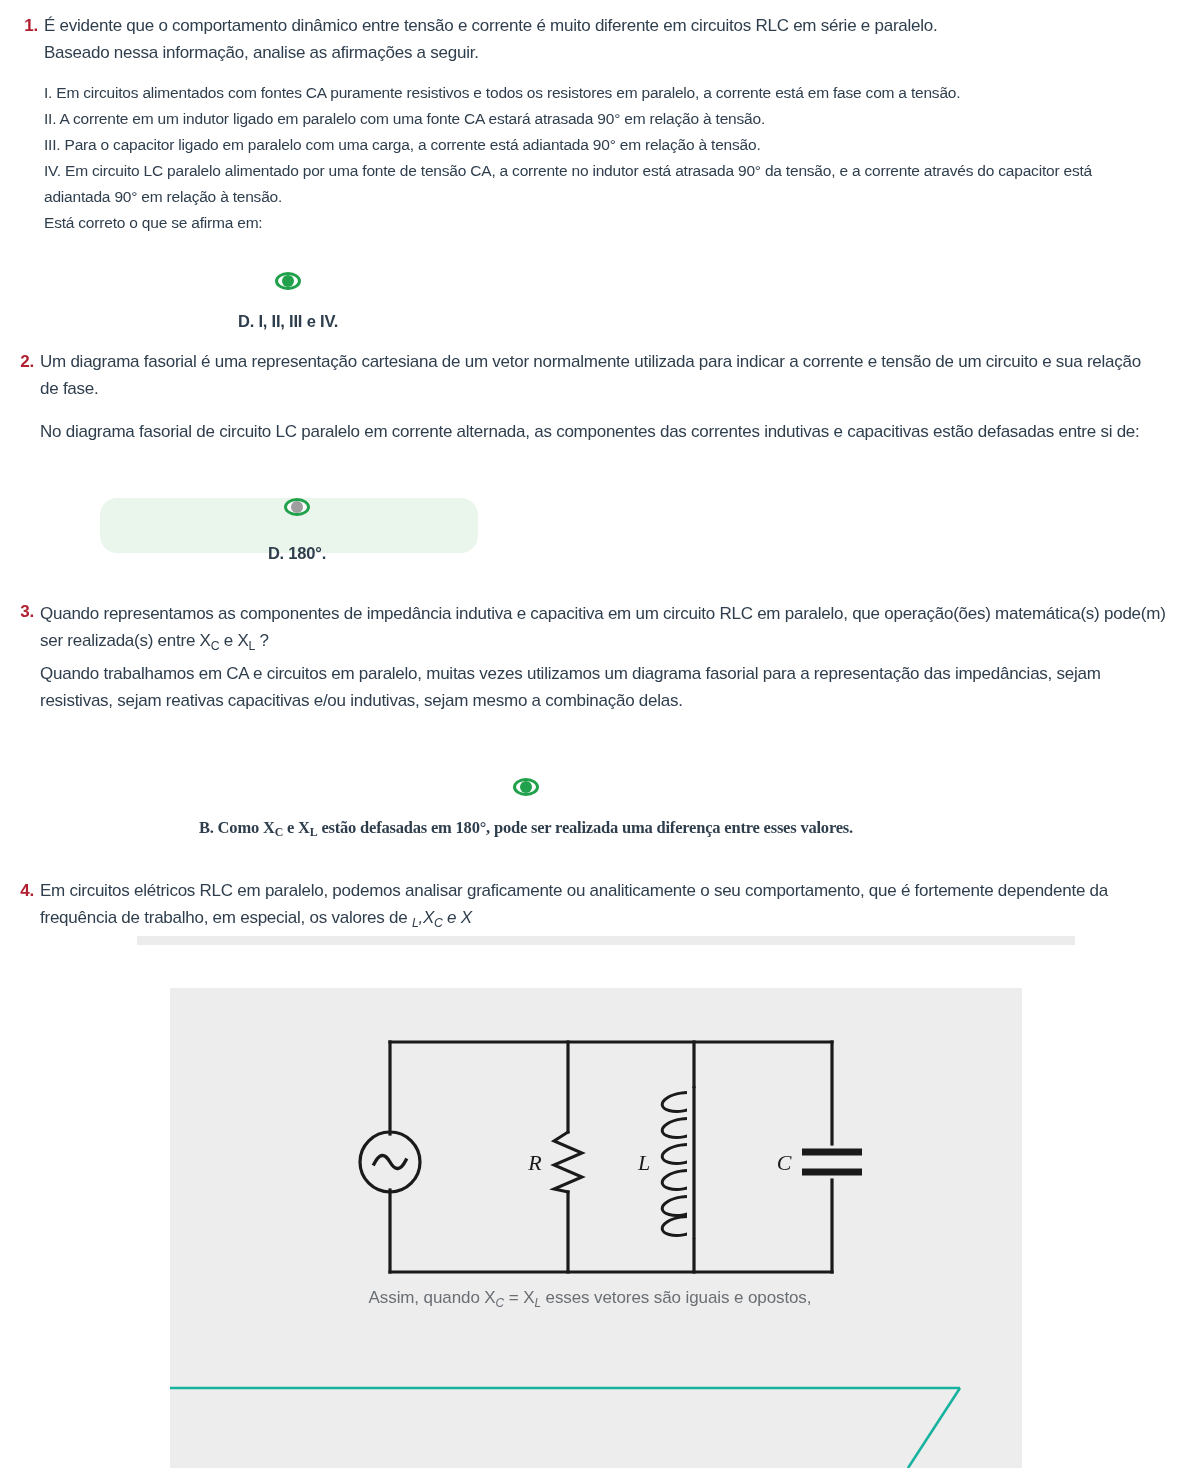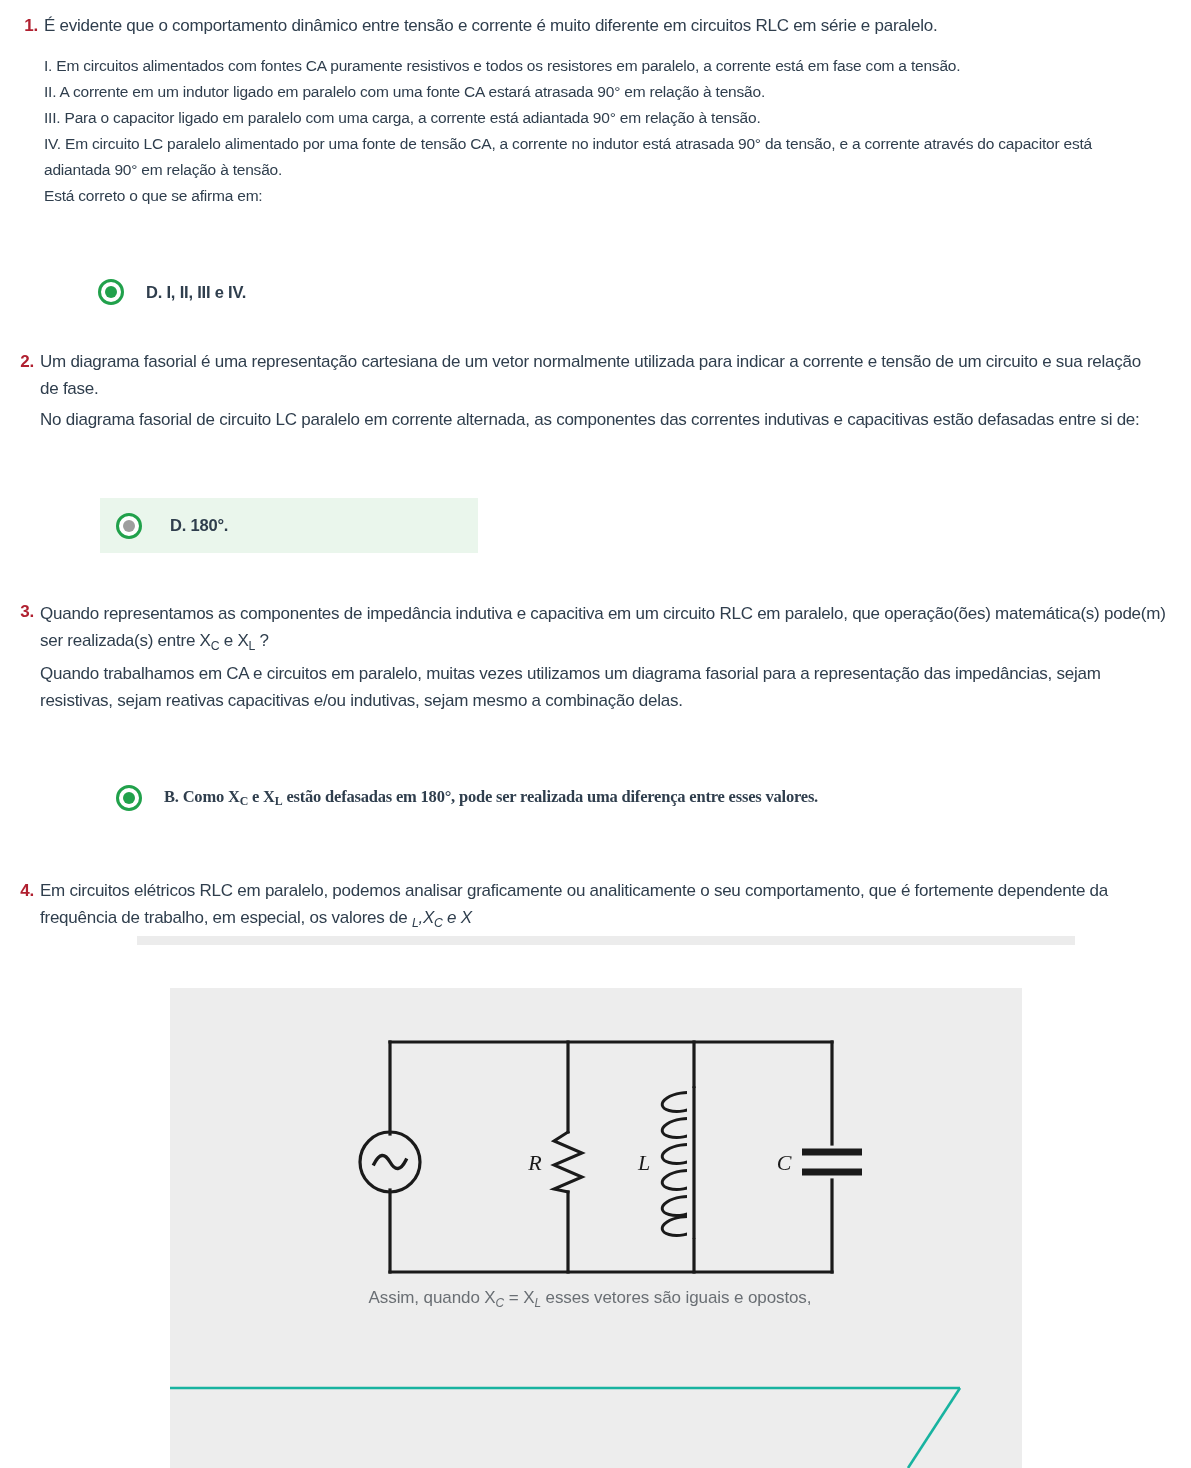--- a/index.html
+++ b/index.html
@@ -53,20 +53,21 @@
     color: #2f3e4d;
   }
   .stmts p { margin: 0; }
 
   
   .answer-row {
     position: absolute;
     display: flex;
     align-items: center;
     gap: 22px;
+    flex-direction: column;
   }
   .answer-row.highlight {
     background: #eaf6ec;
   }
   .radio {
     width: 26px; height: 26px;
     min-width: 26px;
     border-radius: 50%;
     border: 3px solid #21a14b;
     background: #ffffff;
@@ -150,20 +151,21 @@
   .ital { font-style: italic; }
 </style>
 </head>
 <body>
 
 <div class="question" style="top:12px; left:18px; right:40px;">
   <div class="qrow">
     <div class="qnum">1.</div>
     <div class="qbody" style="max-width:1110px;">
       <p>É evidente que o comportamento dinâmico entre tensão e corrente é muito diferente em circuitos RLC em série e paralelo.</p>
+      <p>Baseado nessa informação, analise as afirmações a seguir.</p>
       <div class="stmts">
         <p>I. Em circuitos alimentados com fontes CA puramente resistivos e todos os resistores em paralelo, a corrente está em fase com a tensão.</p>
         <p>II. A corrente em um indutor ligado em paralelo com uma fonte CA estará atrasada 90° em relação à tensão.</p>
         <p>III. Para o capacitor ligado em paralelo com uma carga, a corrente está adiantada 90° em relação à tensão.</p>
         <p>IV. Em circuito LC paralelo alimentado por uma fonte de tensão CA, a corrente no indutor está atrasada 90° da tensão, e a corrente através do capacitor está adiantada 90° em relação à tensão.</p>
         <p>Está correto o que se afirma em:</p>
       </div>
     </div>
   </div>
 </div>
@@ -173,26 +175,26 @@
       <span class="dot"></span>
     </span>
   <span class="answer-label">D. I, II, III e IV.</span>
 </div>
 
 <div class="question" style="top:348px; left:14px; right:30px;">
   <div class="qrow">
     <div class="qnum">2.</div>
     <div class="qbody" style="max-width:1145px;">
       <p>Um diagrama fasorial é uma representação cartesiana de um vetor normalmente utilizada para indicar a corrente e tensão de um circuito e sua relação de fase.</p>
-      <p style="margin-top:4px;">No diagrama fasorial de circuito LC paralelo em corrente alternada, as componentes das correntes indutivas e capacitivas estão defasadas entre si de:</p>
-    </div>
-  </div>
-</div>
-
-<div class="answer-row highlight" style="left:100px; top:498px; width:378px; height:55px; gap:28px; padding-left:16px;">
+      <p style="margin-top:16px;">No diagrama fasorial de circuito LC paralelo em corrente alternada, as componentes das correntes indutivas e capacitivas estão defasadas entre si de:</p>
+    </div>
+  </div>
+</div>
+
+<div class="answer-row highlight" style="left:100px; top:498px; width:378px; height:55px; gap:28px; padding-left:16px;border-radius:17px;">
   <span class="radio gray">
       <span class="dot"></span>
     </span>
   <span class="answer-label">D. 180°.</span>
 </div>
 
 <div class="question" style="top:598px; left:14px; right:22px;">
   <div class="qrow">
     <div class="qnum">3.</div>
     <div class="qbody" style="max-width:1150px;">

